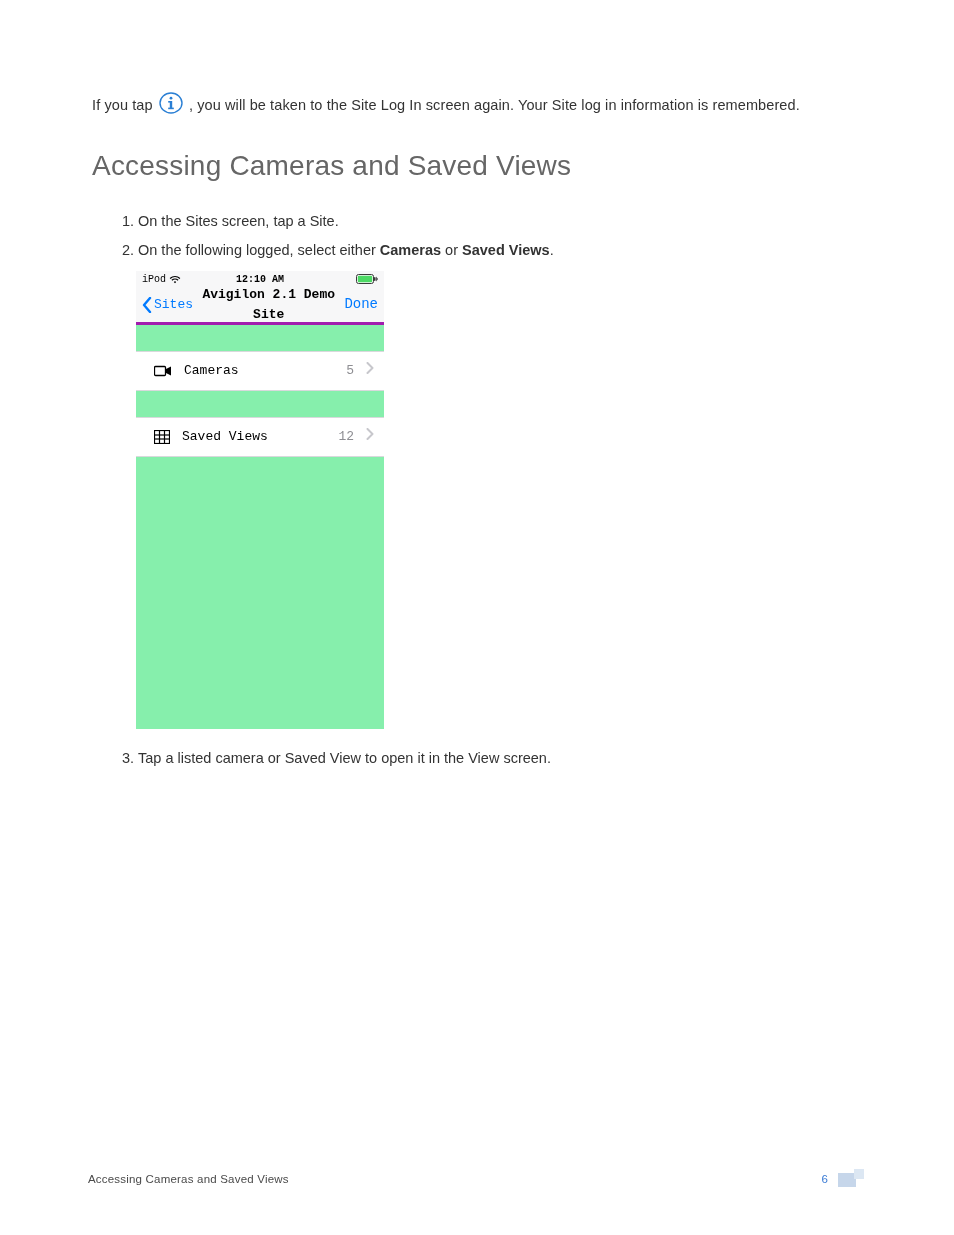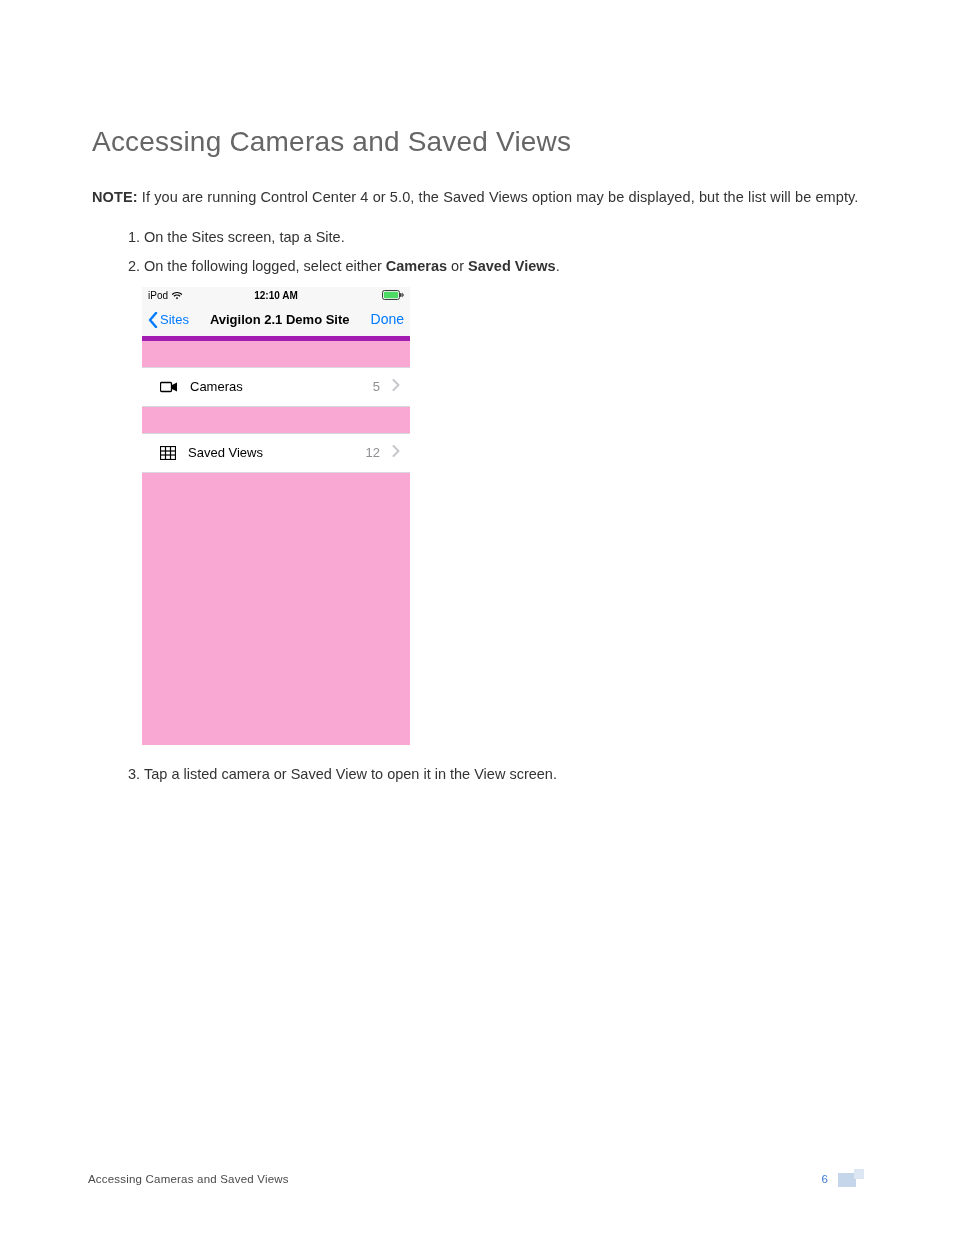--- a/index.html
+++ b/index.html
@@ -27,61 +27,61 @@
   }
   h2 {
     margin: 34px 0 28px 0;
     font-size: 28px;
     font-weight: 300;
     color: #666;
     letter-spacing: 0.2px;
   }
   .b { font-weight: 700; }
   ol {
-    margin: 8px;
+    margin: 2px;
     padding-left: 44px;
     font-size: 14.5px;
     line-height: 1.55;
   }
   ol li { margin-bottom: 6px; }
   .inline-icon {
     display: inline-block;
     vertical-align: -4px;
     margin: 0 2px;
   }
   .inline-icon svg { display: block; }
 
   
   .phone {
-    width: 268px;
+    width: 248px;
     height: 458px;
-    background: #f9a8d4;
+    background: #86efac;
     margin: 10px 0 18px -2px;
-    font-family: Liberation Sans, sans-serif;
+    font-family: Liberation Mono, monospace;
     font-size: 12px;
     color: #000;
   }
   .statusbar {
     height: 16px;
     background: #f7f7f8;
     display: flex;
     align-items: center;
     justify-content: space-between;
     padding: 0 6px;
     font-size: 10px;
     font-weight: 500;
     border-bottom: 0;
   }
   .status-left, .status-right { display: flex; align-items: center; gap: 3px; }
   .status-time { position: absolute; left: 50%; transform: translateX(-50%); font-weight: 600; }
   .wifi-shape svg, .battery-shape svg { display: block; }
   .navbar {
     height: 38px;
     background: #f7f7f8;
-    border-bottom: 5px solid #a21caf;
+    border-bottom: 3px solid #a21caf;
     display: flex;
     align-items: center;
     justify-content: space-between;
     padding: 0 6px;
     position: relative;
   }
   .nav-back { color: #007aff; display: flex; align-items: center; gap: 2px; font-size: 13px; }
   .nav-title { font-weight: 700; font-size: 13px; text-align: center; flex: 1; }
   .nav-done { color: #007aff; font-size: 14px; }
   .row {
@@ -128,28 +128,37 @@
     content: ""; position: absolute; right: 0; top: 0;
     width: 10px; height: 10px; background: #dce7f3;
   }
 </style>
 </head>
 <body>
 
 <div class="page">
 
 
+  <p>
+    <span>If you tap </span>
+    <span class="inline-icon">
+      <svg width="24" height="22" viewBox="0 0 24 22">
+        <ellipse cx="12" cy="11" rx="11" ry="10" fill="none" stroke="#2a7fd4" stroke-width="1.4"></ellipse>
+        <circle cx="12" cy="6.2" r="1.4" fill="#2a7fd4"></circle>
+        <rect x="10.8" y="9" width="2.4" height="8" fill="#2a7fd4"></rect>
+        <rect x="9.2" y="9" width="3" height="1.6" fill="#2a7fd4"></rect>
+        <rect x="9.2" y="15.6" width="5.6" height="1.6" fill="#2a7fd4"></rect>
+      </svg>
+    </span>
+    <span>, you will be taken to the Site Log In screen again. Your Site log in information is remembered.</span>
+  </p>
 
   <h2>Accessing Cameras and Saved Views</h2>
 
 
-  <p>
-    <span class="b">NOTE:</span>
-    <span> If you are running Control Center 4 or 5.0, the Saved Views option may be displayed, but the list will be empty.</span>
-  </p>
 
   <ol>
     <li>On the Sites screen, tap a Site.</li>
     <li>
       <span>On the following logged, select either </span><span class="b">Cameras</span><span> or </span><span class="b">Saved Views</span><span>.</span>
 
       
       <div class="phone">
         <div class="statusbar" style="position:relative;">
           <div class="status-left">

